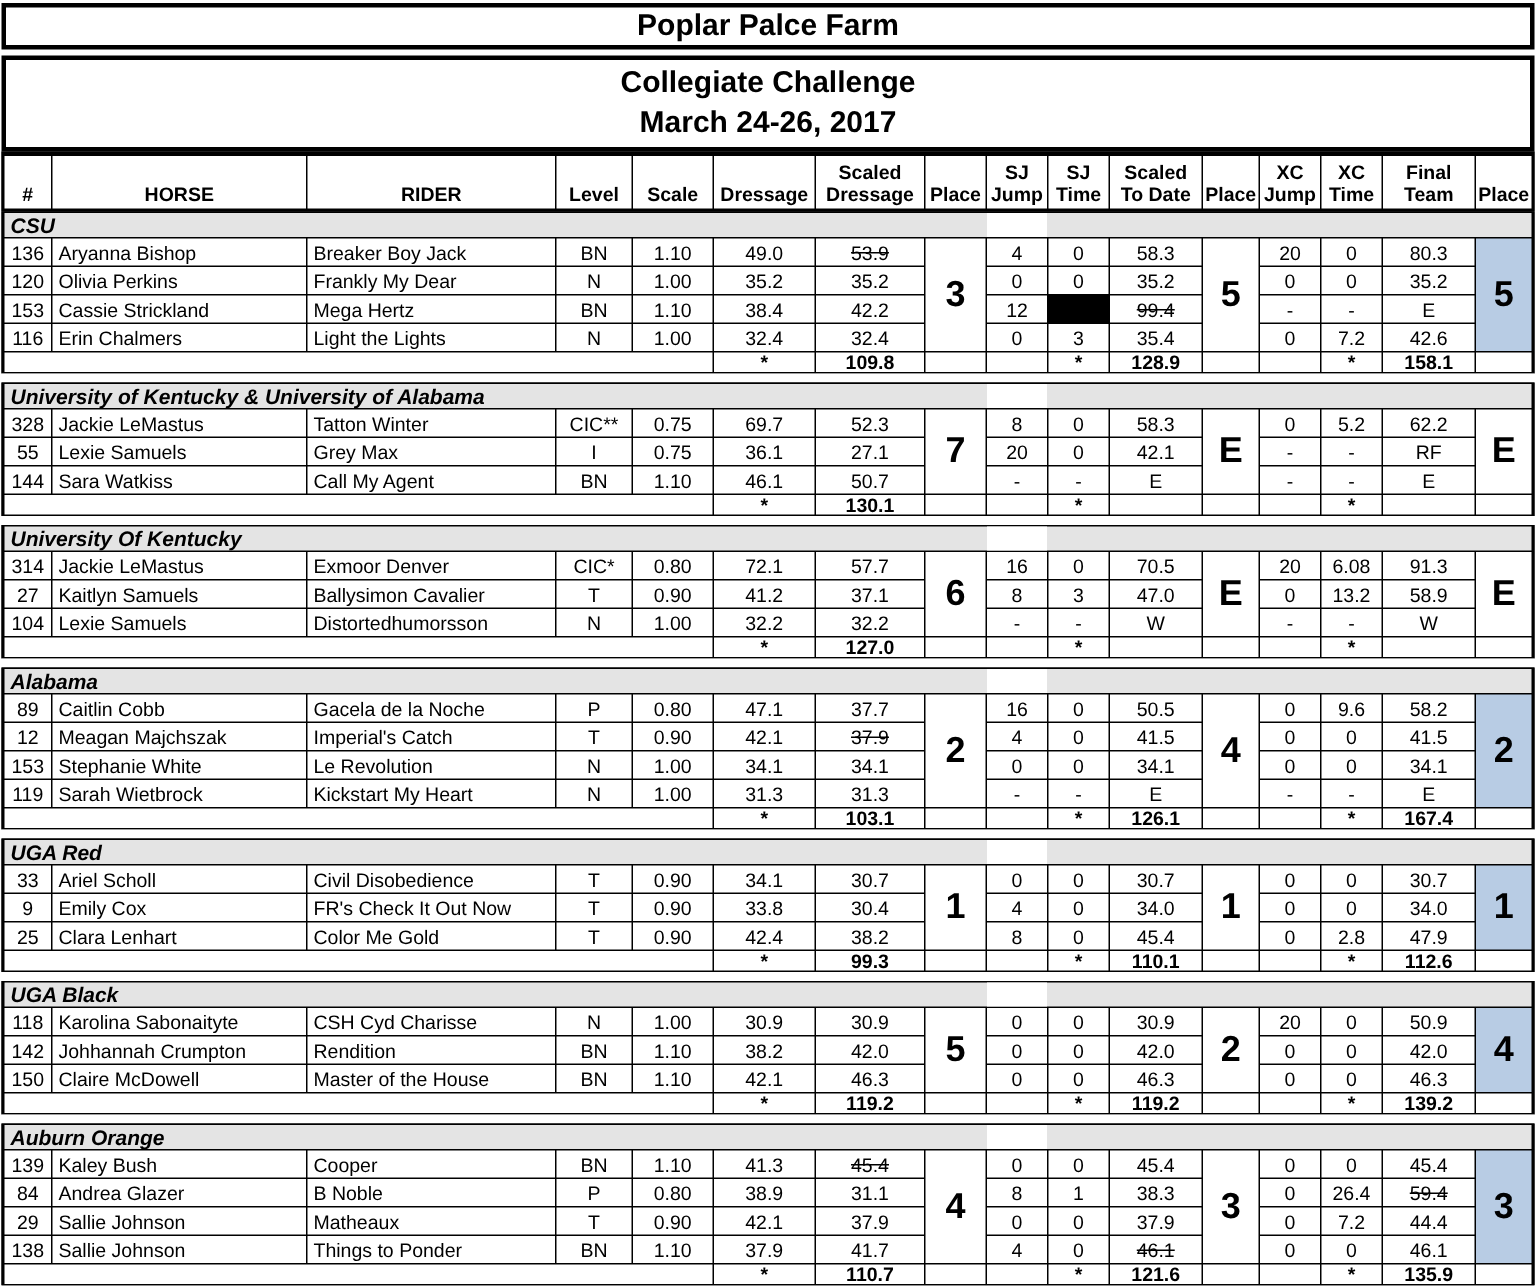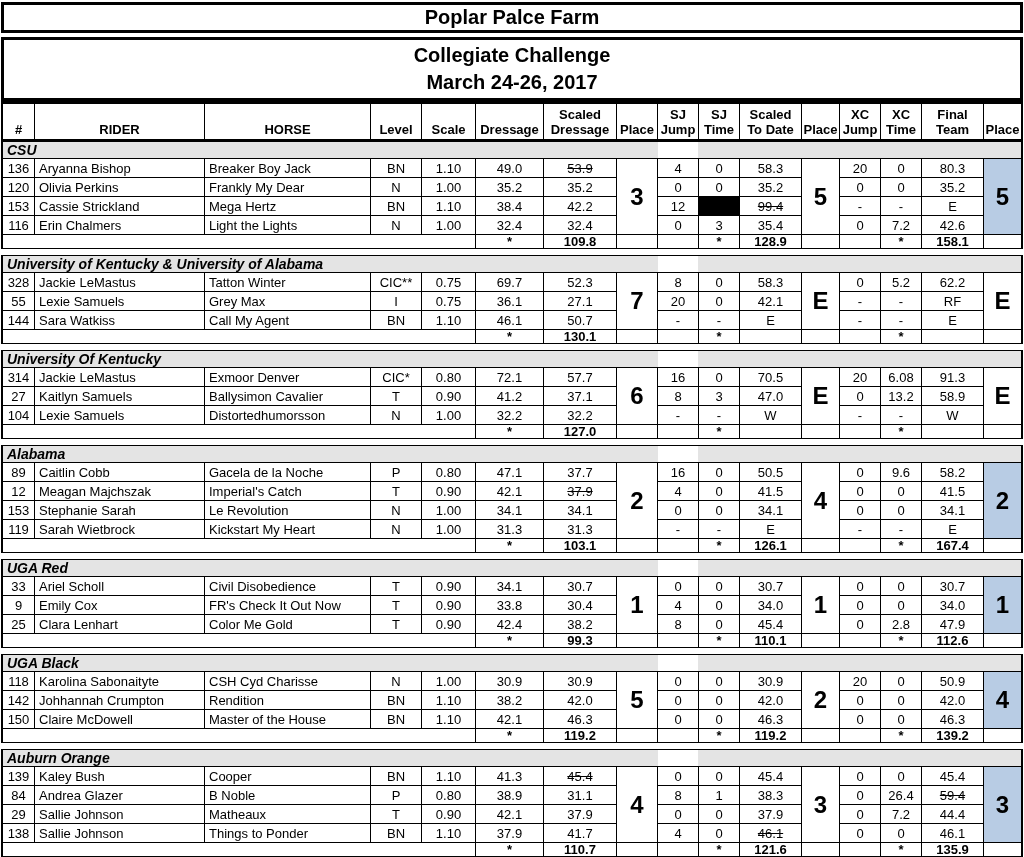--- a/index.html
+++ b/index.html
@@ -42,24 +42,24 @@
   </div>
   <div class="titlebox t2">
     <div>Collegiate Challenge</div>
     <div>March 24-26, 2017</div>
   </div>
   <div class="headrow" id="headrow">
       <div class="hcell">
         <div>#</div>
       </div>
       <div class="hcell">
+        <div>HORSE</div>
+      </div>
+      <div class="hcell">
         <div>RIDER</div>
-      </div>
-      <div class="hcell">
-        <div>HORSE</div>
       </div>
       <div class="hcell">
         <div>Level</div>
       </div>
       <div class="hcell">
         <div>Scale</div>
       </div>
       <div class="hcell">
         <div>Dressage</div>
       </div>
@@ -326,21 +326,21 @@
         <div class="cell" style="grid-area: 3 / 5;">0.90</div>
         <div class="cell" style="grid-area: 3 / 6;">42.1</div>
         <div class="cell strike" style="grid-area: 3 / 7;">37.9</div>
         <div class="cell" style="grid-area: 3 / 9;">4</div>
         <div class="cell" style="grid-area: 3 / 10;">0</div>
         <div class="cell" style="grid-area: 3 / 11;">41.5</div>
         <div class="cell" style="grid-area: 3 / 13;">0</div>
         <div class="cell" style="grid-area: 3 / 14;">0</div>
         <div class="cell" style="grid-area: 3 / 15;">41.5</div>
         <div class="cell" style="grid-area: 4 / 1;">153</div>
-        <div class="cell left" style="grid-area: 4 / 2;">Stephanie Sarah</div>
+        <div class="cell left" style="grid-area: 4 / 2;">Stephanie White</div>
         <div class="cell left" style="grid-area: 4 / 3;">Le Revolution</div>
         <div class="cell" style="grid-area: 4 / 4;">N</div>
         <div class="cell" style="grid-area: 4 / 5;">1.00</div>
         <div class="cell" style="grid-area: 4 / 6;">34.1</div>
         <div class="cell" style="grid-area: 4 / 7;">34.1</div>
         <div class="cell" style="grid-area: 4 / 9;">0</div>
         <div class="cell" style="grid-area: 4 / 10;">0</div>
         <div class="cell" style="grid-area: 4 / 11;">34.1</div>
         <div class="cell" style="grid-area: 4 / 13;">0</div>
         <div class="cell" style="grid-area: 4 / 14;">0</div>

